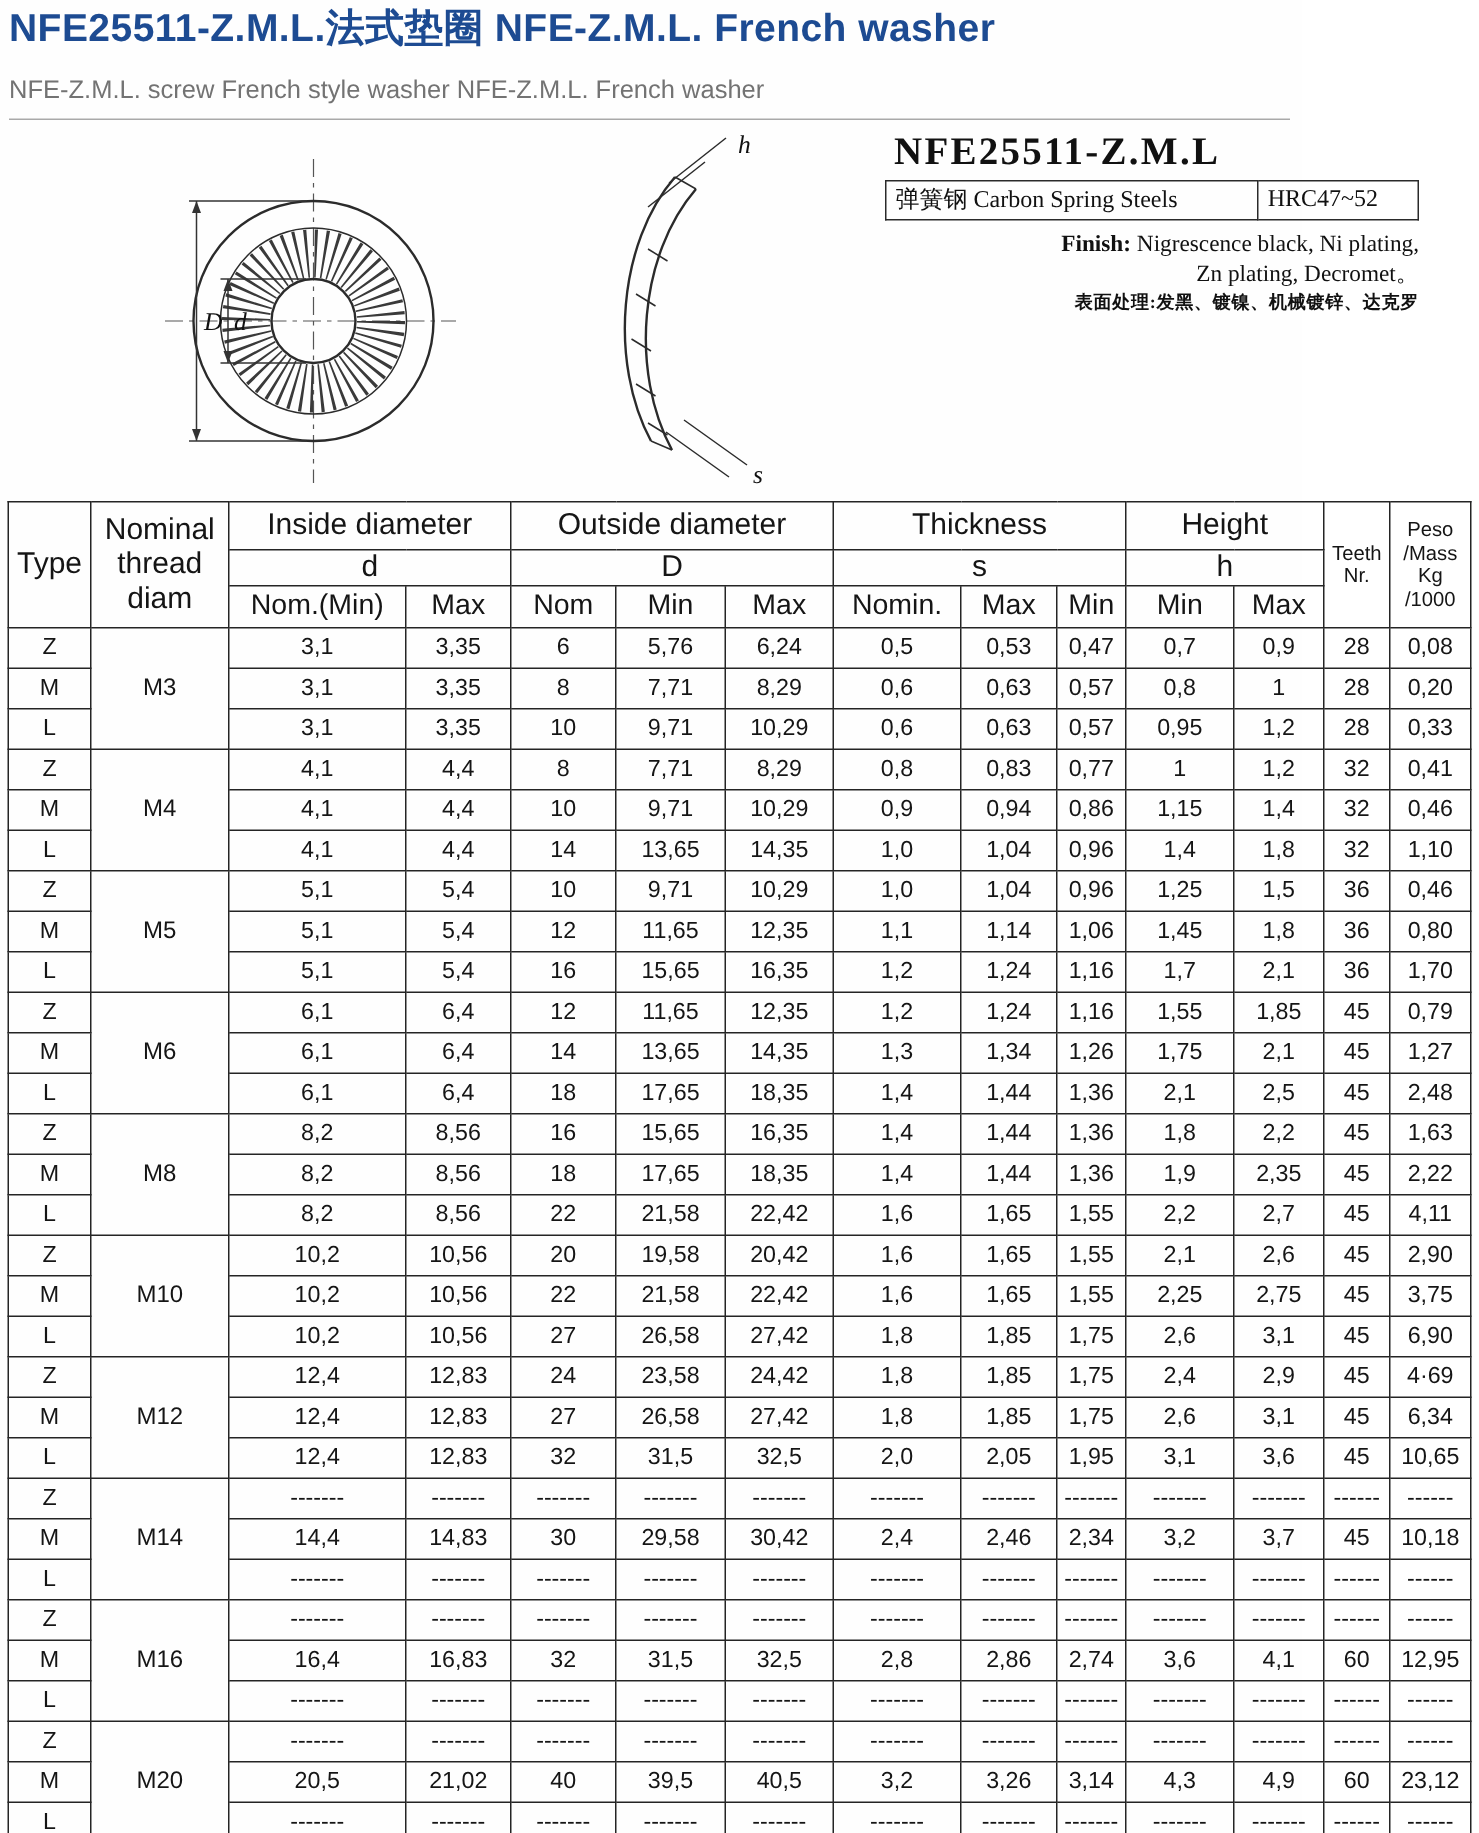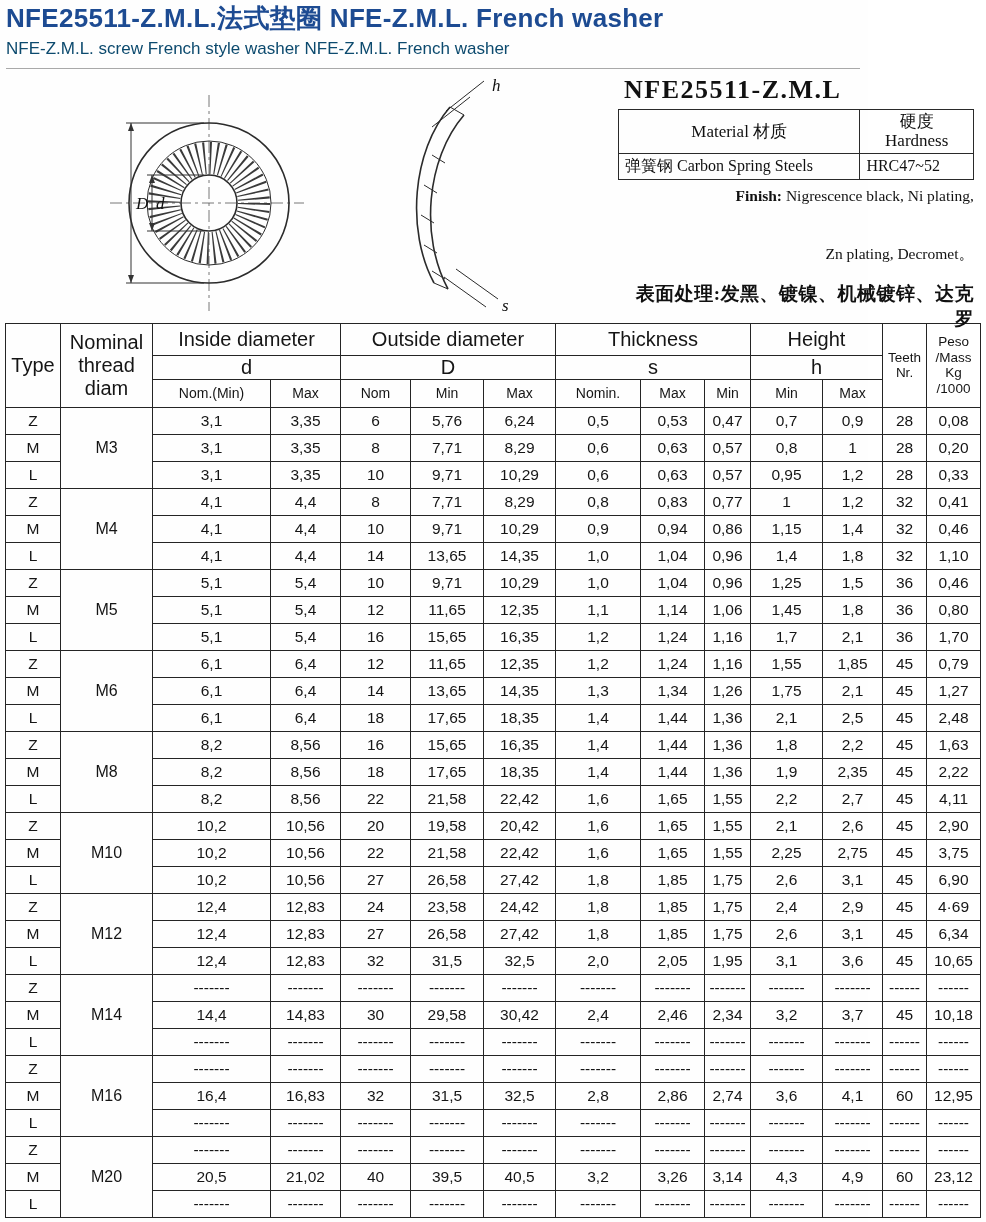--- a/index.html
+++ b/index.html
@@ -3,54 +3,54 @@
 <meta charset="utf-8">
 <style>
   * { margin:0; padding:0; box-sizing:border-box; }
   html,body { width:986px; height:1222px; overflow:hidden; }
   body { background:#ffffff; font-family:"Liberation Sans", sans-serif; color:#151515; }
   .page { position:relative; width:868px; height:1222px; background:#fefefe; }
 
   
   .doc-header { padding:4px 8px 0 6px; }
   .doc-title { color:#1d4b92; font-size:26px; font-weight:bold; letter-spacing:0.3px; line-height:1.15; }
-  .doc-subtitle { color:#0c4a6e; font-size:17px; font-weight:500; margin-top:5px; }
+  .doc-subtitle { color:#737373; font-size:17px; font-weight:500; margin-top:16px; }
   .rule { border:none; border-top:1.5px solid #a9a9a9; margin-top:9px; }
 
   
   .top-section { position:relative; height:252px; }
   .front-view { position:absolute; left:52px; top:8px; }
   .side-view  { position:absolute; left:352px; top:2px; }
   .ln   { fill:none; stroke:#2b2b2b; stroke-width:1.6; }
   .thin { stroke-width:1; }
   .cl   { fill:none; stroke:#555; stroke-width:0.8; stroke-dasharray:12 4 3 4; }
   .dim  { fill:none; stroke:#333; stroke-width:1; }
   .arrow{ fill:#333; stroke:none; }
   .dimtext { font-family:"Liberation Serif", serif; font-size:17px; fill:#111; font-style:italic; }
 
-  .spec-box { position:absolute; left:618px; top:6px; width:356px; font-family:"Liberation Serif", serif; color:#111; }
+  .spec-box { position:absolute; left:590px; top:6px; width:356px; font-family:"Liberation Serif", serif; color:#111; }
   .spec-title { font-size:26px; font-weight:bold; letter-spacing:1.5px; padding:0 0 4px 6px; }
   .spec-table { width:100%; border-collapse:collapse; }
   .spec-table td { border:1px solid #2a2a2a; font-size:16px; padding:2px 6px; }
   .spec-table .sp-head td { text-align:center; font-size:17px; }
   .spec-table .hardness-head { white-space:pre-line; font-size:15px; line-height:1.15; }
   .finish { margin-top:6px; font-size:15.5px; line-height:1.3; padding-left:14px;text-align:right; }
-  .finish .indent { padding-left:42px;margin-top:38px; }
-  .finish-cn { margin-top:18px; font-weight:bold; font-size:19px; letter-spacing:0.5px; }
+  .finish .indent { padding-left:42px; }
+  .finish-cn { margin-top:1px; font-weight:bold; font-size:12px; letter-spacing:0.5px; }
   .finish b { font-weight:bold; }
 
   
   table.main { border-collapse:collapse; table-layout:fixed; width:975px; margin:2px 0 0 5px; }
   .main th, .main td { border:1px solid #242424; text-align:center; vertical-align:middle;
                        overflow:hidden; padding:0; }
   .main thead th { font-weight:normal; font-size:20px; line-height:1.15; }
   .main thead tr:nth-child(1) { height:32px; }
   .main thead tr:nth-child(2) { height:22px; }
   .main thead tr:nth-child(3) { height:28px; }
-  .main thead tr:nth-child(3) th { font-size:14px; }
+  .main thead tr:nth-child(3) th { font-size:19px; }
   .pre { white-space:pre-line; }
   .small-head { font-size:13.5px !important; }
   .main tbody td { height:27px; font-size:15.5px; }
   .main tbody td.thread-size { font-size:16px; }
 </style>
 </head>
 <body>
 
 <div class="page">
 
@@ -104,25 +104,20 @@
 
       <line class="ln thin" x1="92" y1="206" x2="134" y2="236"></line>
       <line class="ln thin" x1="104" y1="198" x2="146" y2="228"></line>
       <text class="dimtext" x="150" y="240">s</text>
     </svg>
 
     <div class="spec-box">
       <div class="spec-title">NFE25511-Z.M.L</div>
       <table class="spec-table">
         <tbody>
-            <tr class="sp-head">
-          <td style="width:68%">Material  材质</td>
-          <td class="hardness-head pre">硬度
-Hardness</td>
-        </tr>
         <tr>
           <td>弹簧钢  Carbon Spring  Steels</td>
           <td>HRC47~52</td>
         </tr>
       </tbody>
         </table>
       <div class="finish">
         <div><b>Finish:</b>
           <span>Nigrescence black,  Ni plating,</span></div>
         <div class="indent">Zn plating,  Decromet。</div>

